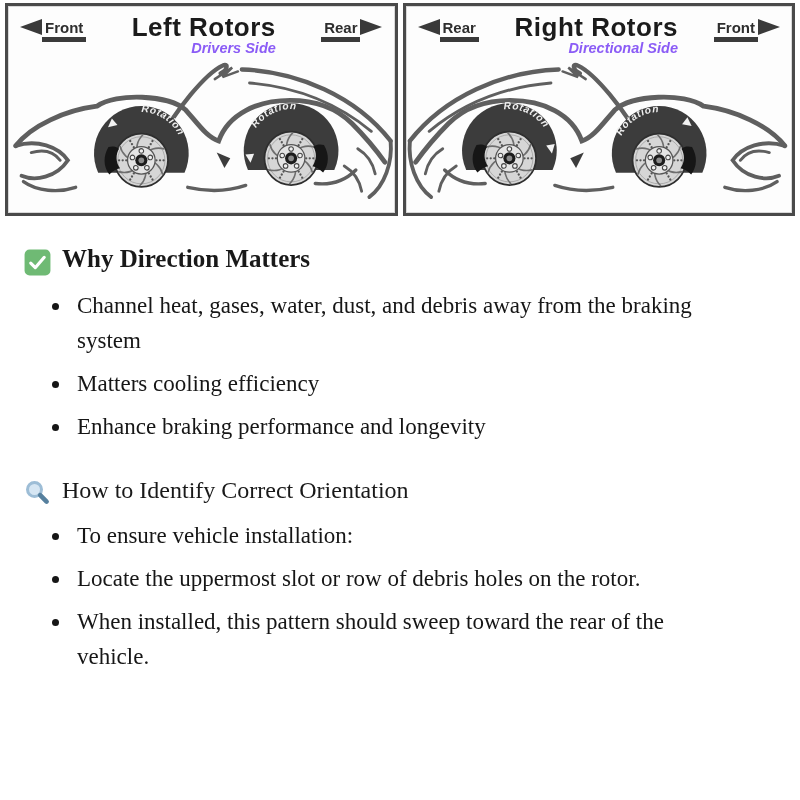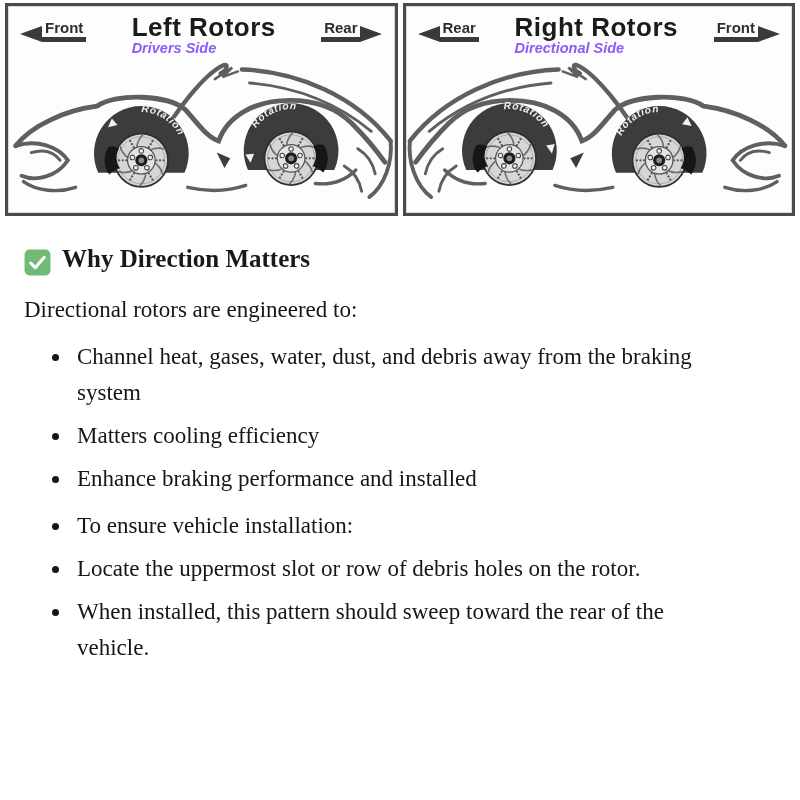--- a/index.html
+++ b/index.html
@@ -3,24 +3,24 @@
 <meta charset="utf-8">
 <style>
   html,body{margin:0;padding:0;background:#ffffff;}
   body{width:800px;font-family:"Liberation Serif",serif;color:#161616;}
   .page{width:800px;}
 
   
   .diagram-row{display:flex;gap:5px;padding:3px 5px 0 5px;}
   .panel{flex:1;border:3px solid #4a4a4a;background:#fdfdfd;box-shadow:inset 0 0 0 1px #d9d9d9;}
   .panel-header{display:flex;justify-content:space-between;align-items:flex-start;padding:7px 12px 0 12px;height:48px;box-sizing:border-box;}
-  .title-block{text-align:left;line-height:1.02;margin-top:1px;}
+  .title-block{text-align:right;line-height:1.02;margin-top:1px;}
   .panel-title{font-family:"Liberation Sans",sans-serif;font-weight:bold;font-size:26px;color:#1b1b1b;letter-spacing:0.5px;}
   .panel-subtitle{font-family:"Liberation Sans",sans-serif;font-weight:bold;font-style:italic;font-size:14.5px;color:#8b5cf6;}
-  .dir{display:flex;align-items:center;margin-top:6px;}
+  .dir{display:flex;align-items:flex-start;margin-top:6px;}
   .dir-text{font-family:"Liberation Sans",sans-serif;font-weight:bold;font-size:15px;color:#2e2e2e;border-bottom:5px solid #3a3a3a;padding:0 3px 1px 3px;}
   .tri{width:0;height:0;border-top:8px solid transparent;border-bottom:8px solid transparent;margin-bottom:-6px;}
   .tri-left{border-right:22px solid #3a3a3a;}
   .tri-right{border-left:22px solid #3a3a3a;}
   .car-svg{display:block;width:100%;height:auto;}
 
   .rot-text{fill:#efefef;font-family:"Liberation Sans",sans-serif;font-size:10.5px;font-weight:bold;font-style:italic;letter-spacing:0.8px;}
   .rot-arrow{fill:#f2f2f2;}
 
   
@@ -193,28 +193,36 @@
     <div class="heading bold">
       <span class="heading-icon">
         <svg width="27" height="27" viewBox="0 0 24 24">
           <rect x="0.5" y="0.5" width="23" height="23" rx="4.5" fill="#6fba74"></rect>
           <path d="M6 12.6 L10 16.6 L18 7.4" stroke="#ffffff" stroke-width="2.8" fill="none" stroke-linecap="round" stroke-linejoin="round"></path>
         </svg>
       </span>
       <span class="heading-text">Why Direction Matters</span>
     </div>
 
-    <p class="lead">Directional rotors are engineered to:</p>
 
     <ul class="blist">
       <li>Channel heat, gases, water, dust, and debris away from the braking system</li>
       <li>Matters cooling efficiency</li>
-      <li>Enhance braking performance and installed</li>
+      <li>Enhance braking performance and longevity</li>
     </ul>
 
+    <div class="heading heading-reg">
+      <span class="heading-icon">
+        <svg width="27" height="27" viewBox="0 0 27 27">
+          <circle cx="10.5" cy="10.5" r="7" fill="#d6e6f3" stroke="#9dbdd6" stroke-width="3"></circle>
+          <line x1="16.2" y1="16.2" x2="22.6" y2="22.6" stroke="#56809e" stroke-width="4.6" stroke-linecap="round"></line>
+        </svg>
+      </span>
+      <span class="heading-text">How to Identify Correct Orientation</span>
+    </div>
 
     <ul class="blist">
       <li>To ensure vehicle installation:</li>
       <li>Locate the uppermost slot or row of debris holes on the rotor.</li>
       <li>When installed, this pattern should sweep toward the rear of the vehicle.</li>
     </ul>
 
   </div>
 </div>
 

